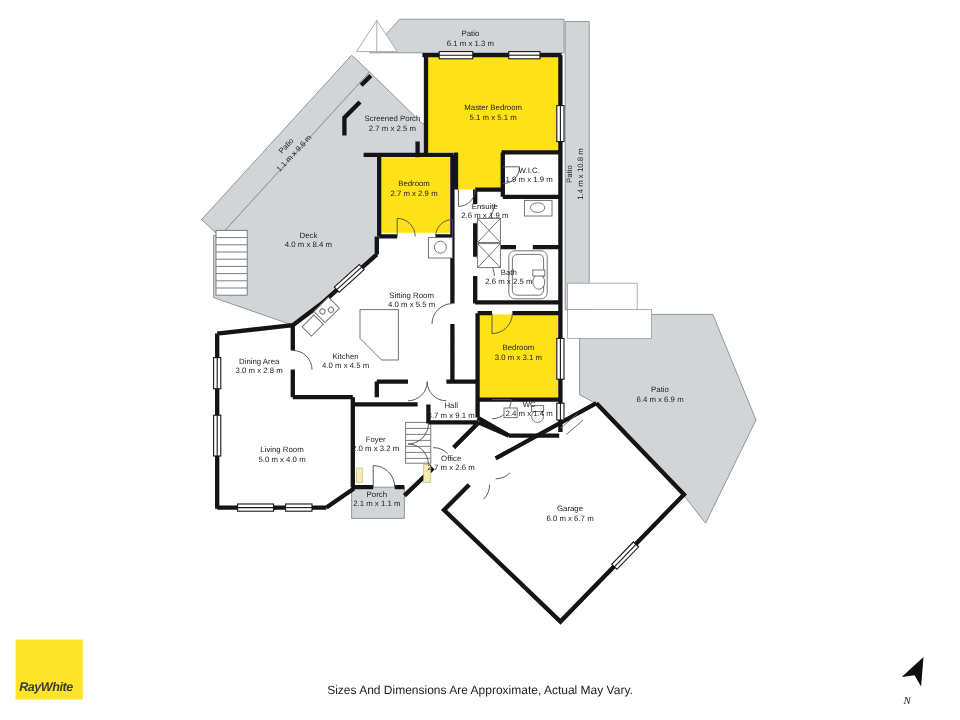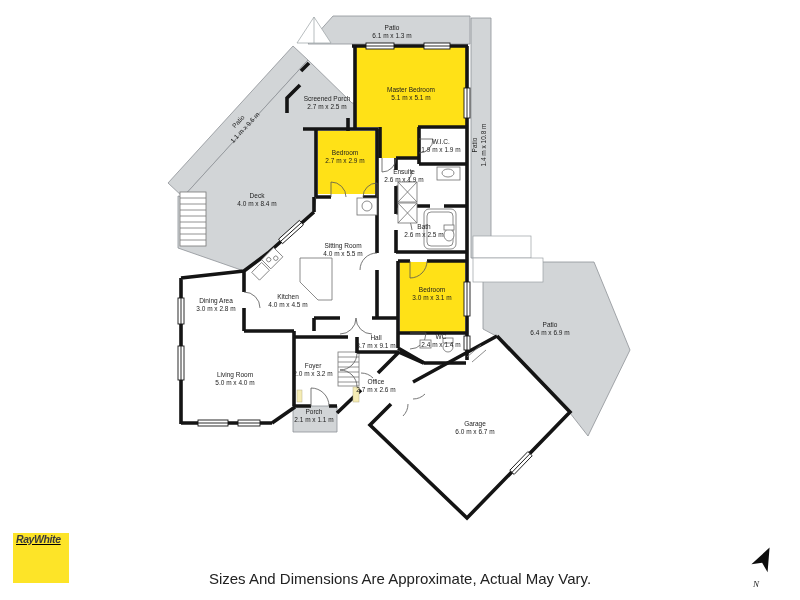--- a/index.html
+++ b/index.html
@@ -1,23 +1,23 @@
 <!DOCTYPE html>
 <html><head>
 <meta charset="utf-8">
 <style>
   html,body{margin:0;padding:0;background:#ffffff;}
   .stage{position:relative;width:800px;height:600px;background:#ffffff;overflow:hidden;
          font-family:"Liberation Sans",sans-serif;}
   .plan-svg{position:absolute;left:0;top:0;}
   .rl{font-family:"Liberation Sans",sans-serif;font-size:6.5px;fill:#1c1c1c;text-anchor:middle;}
   .footer-note{position:absolute;left:0;right:0;top:570px;text-align:center;
-               font-size:15px;color:#222;}
+               font-size:10px;color:#222;}
   .logo{position:absolute;left:13px;top:533px;width:56px;height:50px;background:#fde428;
-        display:flex;align-items:flex-start;text-decoration:underline;}
+        display:flex;align-items:flex-end;}
   .logo span{font-weight:bold;font-style:italic;font-size:10.5px;color:#3a3a3a;
              letter-spacing:-0.4px;padding:0 0 4px 3px;white-space:nowrap;}
 </style>
 </head>
 <body>
 
 <div class="stage">
 
 <svg class="plan-svg" width="800" height="600" viewBox="0 0 800 600">
 

